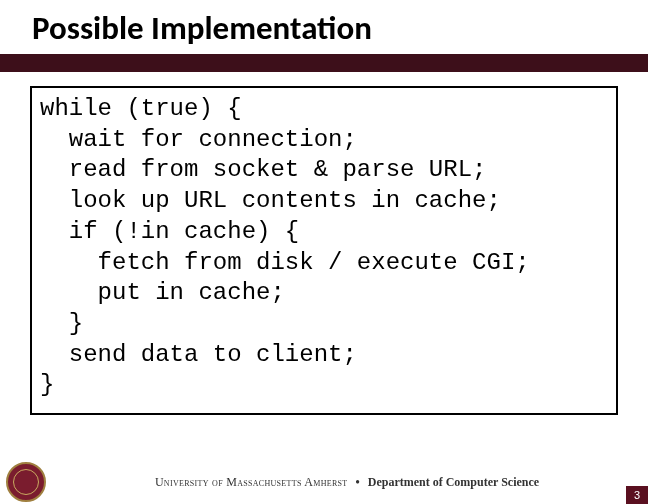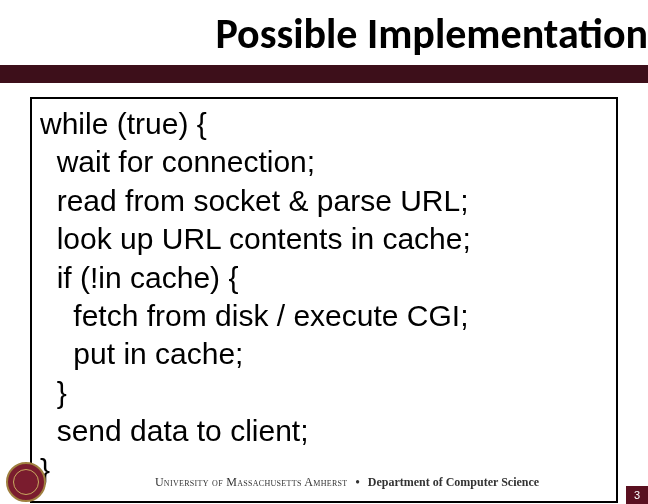--- a/index.html
+++ b/index.html
@@ -8,38 +8,37 @@
     height: 504px;
     background: #ffffff;
     font-family: Calibri, Arial, sans-serif;
     position: relative;
     overflow: hidden;
   }
   .title-area {
     padding: 8px 0 6px 32px;
   }
   .title {
-    font-size: 42px;
+    font-size: 33px;
     font-weight: bold;
     color: #000;
-    text-align: right;
   }
   .maroon-bar {
     background: #3d0f1a;
     height: 18px;
     width: 100%;
   }
   .content {
     padding: 14px 30px 10px 30px;
   }
   .code-box {
     border: 2px solid #000;
     padding: 6px 8px 12px 8px;
-    font-family: Liberation Sans, sans-serif;
-    font-size: 30px;
+    font-family: Liberation Mono, monospace;
+    font-size: 24px;
     line-height: 1.28;
     color: #000;
     white-space: pre;
   }
   .footer {
     position: absolute;
     bottom: 0;
     left: 0;
     right: 0;
     height: 44px;

